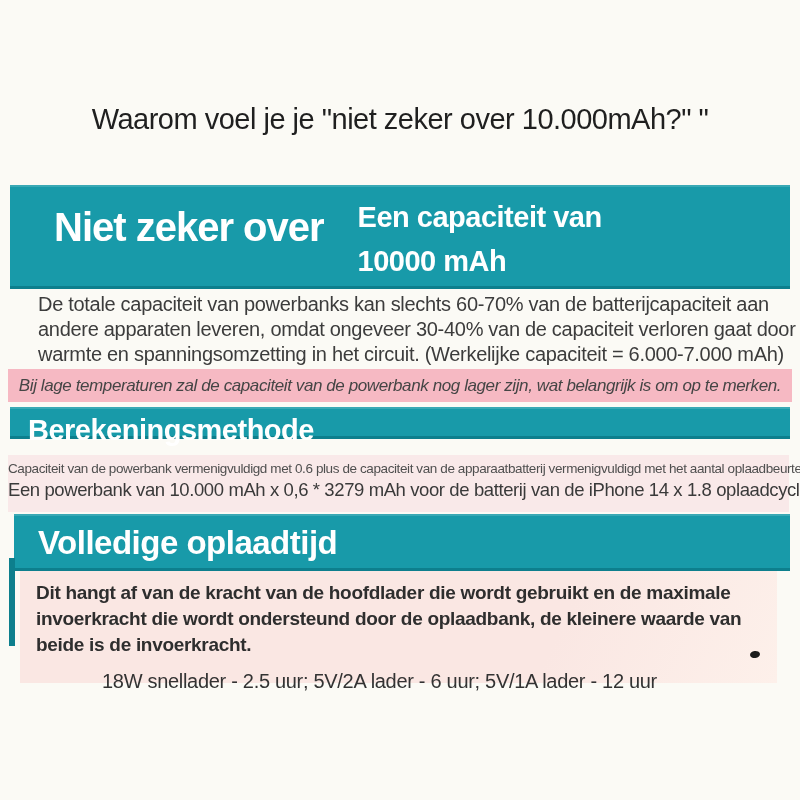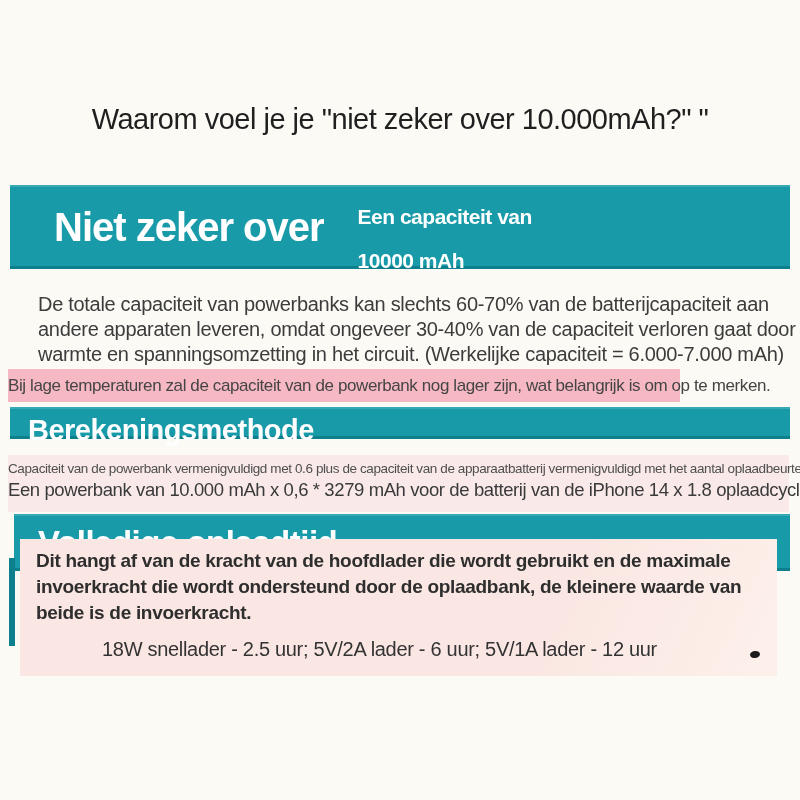--- a/index.html
+++ b/index.html
@@ -28,36 +28,36 @@
   .teal-banner {
     position: absolute;
     background: var(--color-teal, #189aa9);
     box-shadow: inset 0 2px 0 rgba(255,255,255,0.15), inset 0 -3px 0 var(--color-teal-dark, #0d7f8d);
     color: #ffffff;
   }
   .banner-main {
     left: 10px;
     top: 185px;
     width: 780px;
-    height: 84px;
+    height: 104px;
     display: flex;
     align-items: flex-start;
     padding-top: 10px;
     box-sizing: border-box;
   }
   .banner-main .left-heading {
     font-size: 40px;
     font-weight: 600;
     padding-left: 44px;
     margin-top: 10px;
     letter-spacing: -1px;
     white-space: nowrap;
   }
   .banner-main .right-heading {
-    font-size: 21px;
+    font-size: 29px;
     font-weight: 600;
     margin-left: 34px;
     line-height: 44px;
     letter-spacing: -0.5px;
     white-space: nowrap;
   }
   .body-paragraph {
     position: absolute;
     left: 16px;
     top: 292px;
@@ -65,29 +65,30 @@
     font-size: 20px;
     line-height: 25px;
     letter-spacing: -0.3px;
     color: #3c3c3c;
     margin-left: 22px;
   }
   .pink-note-bar {
     position: absolute;
     left: 8px;
     top: 369px;
-    width: 672px;
+    width: 784px;
     height: 33px;
     background: var(--color-pink-bar, #f6b9c3);
     color: #454545;
     font-size: 17px;
     line-height: 33px;
     text-align: center;
     white-space: nowrap;
     letter-spacing: -0.4px;
+    font-style: italic;
   }
   .banner-calculation {
     left: 10px;
     top: 407px;
     width: 780px;
     height: 32px;
     line-height: 46px;
     font-size: 29px;
     font-weight: 700;
     padding-left: 18px;
@@ -133,23 +134,23 @@
     position: absolute;
     left: 9px;
     top: 558px;
     width: 6px;
     height: 88px;
     background: var(--color-teal-dark, #0d7f8d);
   }
   .bottom-pink-box {
     position: absolute;
     left: 20px;
-    top: 539px;
+    top: 571px;
     width: 757px;
-    height: 137px;
+    height: 112px;
     background: linear-gradient(115deg, var(--color-bottom-pink, #fae7e3) 70%, #fdf0ea 100%);
     box-sizing: border-box;
     padding: 9px 16px 0 16px;
   }
   .charge-body {
     font-size: 19px;
     font-weight: 700;
     line-height: 26px;
     letter-spacing: -0.3px;
     color: #2e2e2e;

